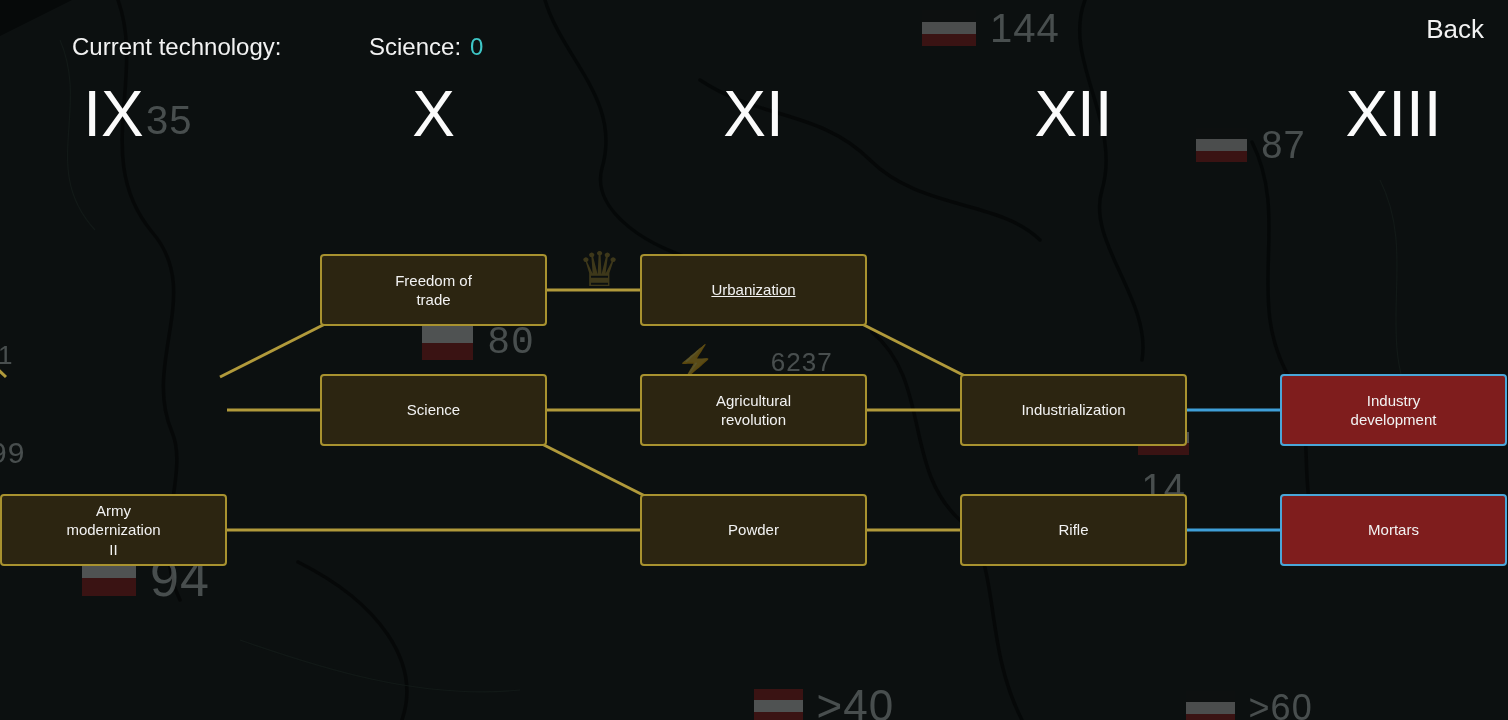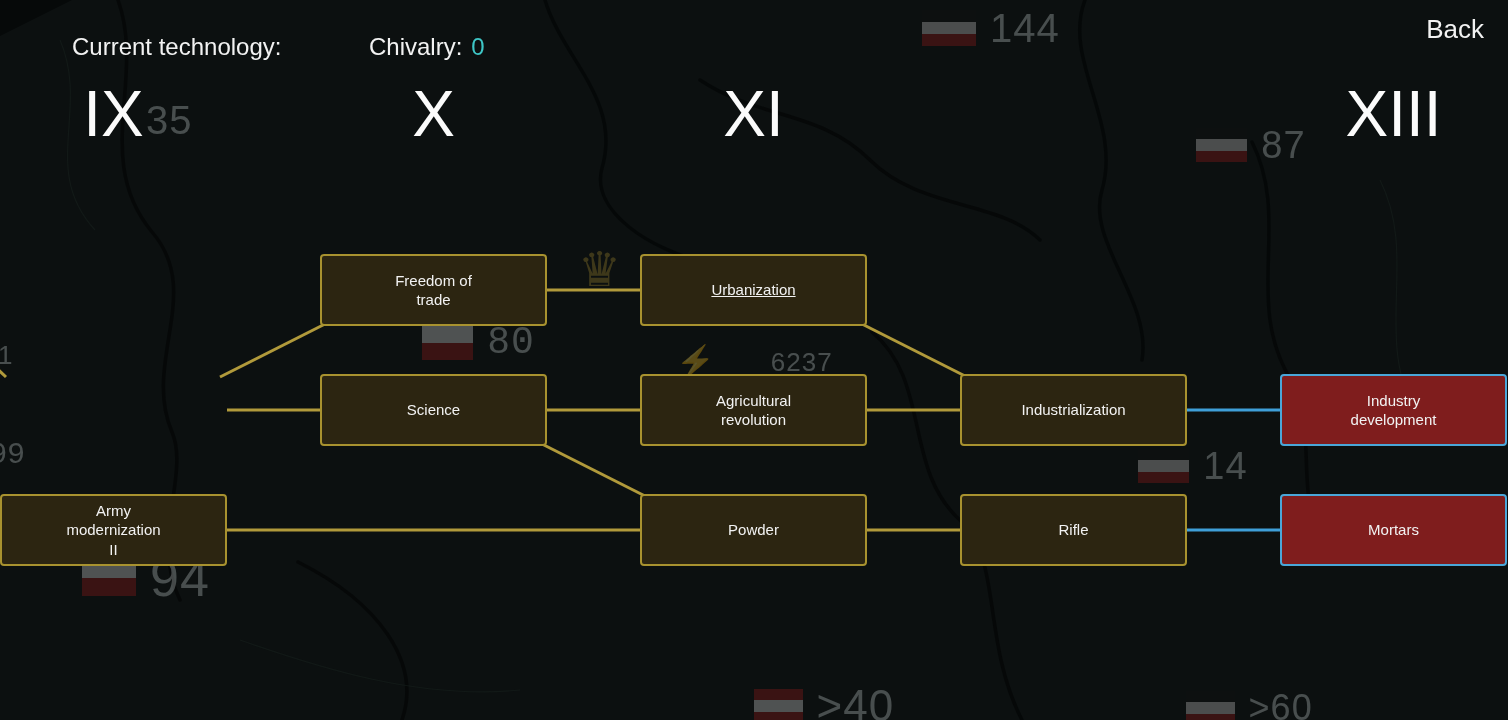--- a/index.html
+++ b/index.html
@@ -82,21 +82,21 @@
         <div class="bg-flag" data-name="flag-icon-pl" style="width: 51.3px; height: 34.96px;">
           <span style="background: rgb(220, 220, 220);"></span>
           <span style="background: rgb(156, 27, 27);"></span>
         </div>
         <span class="bg-num" data-name="map-marker-value" style="font-size: 38px;">80</span>
       </div>
       <div class="bg-marker" data-name="map-marker" style="left: 676px; top: 346px;">
         <span class="bg-icon bolt" data-name="bolt-icon" style="font-size: 31.2px;">⚡</span>
         <span class="bg-num" data-name="map-marker-value" style="font-size: 26px; margin-left: 42px;">6237</span>
       </div>
-      <div class="bg-marker" data-name="map-marker" style="left: 1138px; top: 447px;">
+      <div class="bg-marker" data-name="map-marker" style="left: 1138px; top: 420px; flex-direction: column;">
         <div class="bg-flag" data-name="flag-icon-de" style="width: 51.3px; height: 34.96px;">
           <span style="background: rgb(16, 16, 16);"></span>
           <span style="background: rgb(207, 207, 207);"></span>
           <span style="background: rgb(156, 27, 27);"></span>
         </div>
         <span class="bg-num" data-name="map-marker-value" style="font-size: 38px;">14</span>
       </div>
       <div class="bg-marker" data-name="map-marker" style="left: 82px; top: 552px;">
         <div class="bg-flag" data-name="flag-icon-pl" style="width: 54px; height: 36.8px;">
           <span style="background: rgb(220, 220, 220);"></span>
@@ -143,20 +143,21 @@
       <line x1="1187" y1="410" x2="1280" y2="410" stroke="#3f9fd8" stroke-width="3" data-name="edge-industrialization-industry_development"></line>
       <line x1="227" y1="530" x2="640" y2="530" stroke="#b19a3b" stroke-width="3" data-name="edge-army_modernization_ii-powder"></line>
       <line x1="867" y1="530" x2="960" y2="530" stroke="#b19a3b" stroke-width="3" data-name="edge-powder-rifle"></line>
       <line x1="1187" y1="530" x2="1280" y2="530" stroke="#3f9fd8" stroke-width="3" data-name="edge-rifle-mortars"></line>
     </svg>
 
   <div data-name="column-headers">
       <div class="numeral" data-name="column-numeral-ix" style="left: 113.5px;">IX</div>
       <div class="numeral" data-name="column-numeral-x" style="left: 433.5px;">X</div>
       <div class="numeral" data-name="column-numeral-xi" style="left: 753.5px;">XI</div>
+      <div class="numeral" data-name="column-numeral-xii" style="left: 1073.5px;">XII</div>
       <div class="numeral" data-name="column-numeral-xiii" style="left: 1393.5px;">XIII</div>
     </div>
 
   <div data-name="tech-nodes">
       <div class="node gold" data-name="tech-node-freedom-of-trade" style="left: 320px; top: 254px;">
         <span data-name="tech-node-label">Freedom of
 trade</span>
       </div>
       <div class="node gold" data-name="tech-node-urbanization" style="left: 640px; top: 254px; text-decoration: underline;">
         <span data-name="tech-node-label">Urbanization</span>
@@ -187,19 +188,19 @@
         <span data-name="tech-node-label">Rifle</span>
       </div>
       <div class="node blue" data-name="tech-node-mortars" style="left: 1280px; top: 494px;">
         <span data-name="tech-node-label">Mortars</span>
       </div>
     </div>
 
   <div class="hdr" data-name="current-technology-label">Current technology:</div>
 
   <div class="progress" data-name="progress-indicator">
-    <span data-name="progress-label">Chivalry:</span>
+    <span data-name="progress-label">Science:</span>
     <span class="progress-value" data-name="progress-value">0</span>
   </div>
 
   <div class="back" data-name="back-button">Back</div>
 
 </div>
 
 </body></html>

